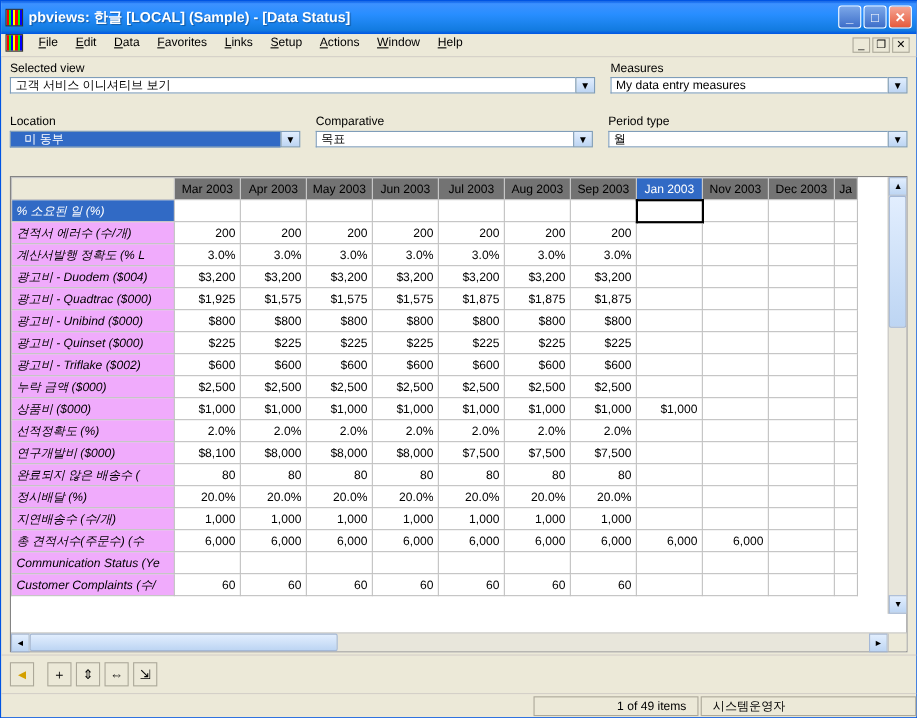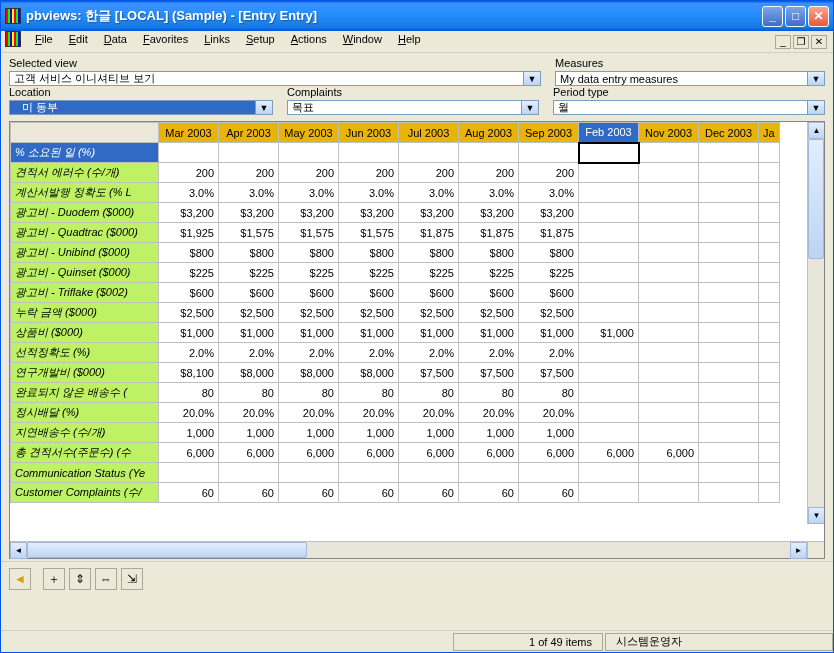--- a/index.html
+++ b/index.html
@@ -12,35 +12,35 @@
 .win-btn { width: 21px; height: 21px; border: 1px solid #fff; border-radius: 3px; display: flex; align-items: center; justify-content: center; font-weight: bold; font-size: 12px; cursor: pointer; }
 .win-min, .win-max { background: linear-gradient(to bottom, #7ba7e8, #3d6ec9); color: white; }
 .win-close { background: linear-gradient(to bottom, #f5a695, #e6593a); color: white; }
 .menubar { height: 22px; background: #ece9d8; display: flex; padding: 0 4px; border-bottom: 1px solid #d4d0c8; }
 .menu-icon { width: 16px; height: 16px; margin-right: 6px; background: repeating-linear-gradient(90deg, #ff0000 0 2px, #00ff00 2px 4px, #0000ff 4px 6px, #ffff00 6px 8px); border: 1px solid #333; }
 .menu-item { padding: 2px 8px; cursor: pointer; }
 .menu-item u { text-decoration: underline; }
 .mdi-controls { margin-left: auto; display: flex; gap: 2px; align-items: center; padding-right: 2px; }
 .mdi-btn { width: 16px; height: 14px; border: 1px solid #aca899; background: #ece9d8; font-size: 10px; display: flex; align-items: center; justify-content: center; cursor: pointer; font-family: "Marlett", Arial; }
 .controls-area { padding: 4px 8px 6px 8px; }
-.ctrl-row { display: flex; gap: 14px; margin-bottom: 0; }
+.ctrl-row { display: flex; gap: 14px; margin-bottom: 20px; }
 .ctrl-group { display: flex; flex-direction: column; }
 .ctrl-label { font-size: 11px; margin-bottom: 2px; }
 .combo { display: flex; height: 15px; }
 .combo-input { border: 1px solid #7f9db9; background: white; padding: 2px 4px; font-size: 11px; font-family: inherit; border-right: none; }
 .combo-input.sel { background: #316ac5; color: white; padding-left: 12px; }
 .combo-btn { width: 18px; border: 1px solid #7f9db9; background: linear-gradient(to bottom, #e2eefe, #bdd5f3); display: flex; align-items: center; justify-content: center; cursor: pointer; font-size: 9px; }
 .grid-area { margin: 0 8px; border: 1px solid #848484; background: white; height: 438px; display: flex; flex-direction: column; }
 .grid-scroll { flex: 1; overflow: hidden; position: relative; }
 .sel-cell { border: 2px solid #000; background: white; }
 table { border-collapse: collapse; table-layout: fixed; }
 th, td { border: 1px solid #c0c0c0; padding: 2px 4px; font-size: 11px; height: 20px; white-space: nowrap; overflow: hidden; }
-.col-head { background: #eab308; text-align: center; font-weight: normal; }
+.col-head { background: #737373; text-align: center; font-weight: normal; }
 .col-head.active { background: #316ac5; color: white; }
-.row-head { background: #bef264; font-style: italic; text-align: left; width: 148px; }
+.row-head { background: #f0abfc; font-style: italic; text-align: left; width: 148px; }
 .row-head.active { background: #316ac5; color: white; }
 .data-cell { text-align: right; background: white; }
 .corner { background: #ece9d8; width: 148px; }
 .hscroll, .vscroll { background: #e8e6db; }
 .hscroll { height: 17px; display: flex; border-top: 1px solid #c0c0c0; }
 .vscroll { width: 17px; position: absolute; right: 0; top: 0; bottom: 17px; display: flex; flex-direction: column; border-left: 1px solid #c0c0c0; }
 .scroll-btn { width: 17px; height: 17px; background: linear-gradient(to bottom, #e2eefe, #bdd5f3); border: 1px solid #a4b8d7; display: flex; align-items: center; justify-content: center; font-size: 8px; cursor: pointer; }
 .scroll-track { flex: 1; background: #e8e6db; position: relative; }
 .scroll-thumb { position: absolute; background: linear-gradient(to bottom, #e2eefe, #bdd5f3); border: 1px solid #a4b8d7; border-radius: 2px; }
 .toolbar-bottom { padding: 6px 8px; display: flex; gap: 4px; border-top: 1px solid #d4d0c8; margin-top: 2px;}
@@ -48,21 +48,21 @@
 .statusbar { height: 22px; border-top: 1px solid #d4d0c8; display: flex; align-items: center; font-size: 11px; margin-top: auto; }
 .status-panel { border: 1px solid #aca899; padding: 2px 10px; height: 18px; display: flex; align-items: center; margin-left: 2px; }
 .status-spacer { flex: 1; }
 </style>
 </head>
 <body>
 
 <div class="window">
   <div class="titlebar">
     <div class="titlebar-icon"></div>
-    <div class="titlebar-text">pbviews: 한글 [LOCAL] (Sample) - [Entry Entry]</div>
+    <div class="titlebar-text">pbviews: 한글 [LOCAL] (Sample) - [Data Status]</div>
     <div class="win-buttons">
       <div class="win-btn win-min">_</div>
       <div class="win-btn win-max">□</div>
       <div class="win-btn win-close">✕</div>
     </div>
   </div>
 
   <div class="menubar">
     <div class="menu-icon"></div>
     <div id="menus" style="display: flex;">
@@ -102,21 +102,21 @@
     </div>
     <div class="ctrl-row">
       <div class="ctrl-group" style="width:264px">
         <div class="ctrl-label">Location</div>
         <div class="combo">
           <input class="combo-input sel" style="flex: 1 1 0%;" value="미 동부">
           <div class="combo-btn">▼</div>
         </div>
       </div>
       <div class="ctrl-group" style="width:252px">
-        <div class="ctrl-label">Complaints</div>
+        <div class="ctrl-label">Comparative</div>
         <div class="combo">
           <input class="combo-input" style="flex: 1 1 0%;" value="목표">
           <div class="combo-btn">▼</div>
         </div>
       </div>
       <div class="ctrl-group" style="flex:1">
         <div class="ctrl-label">Period type</div>
         <div class="combo">
           <input class="combo-input" style="flex: 1 1 0%;" value="월">
           <div class="combo-btn">▼</div>
@@ -131,21 +131,21 @@
           <tbody>
             <tr>
               <th class="corner"></th>
               <th class="col-head" style="width:60px">Mar 2003</th>
               <th class="col-head" style="width:60px">Apr 2003</th>
               <th class="col-head" style="width:60px">May 2003</th>
               <th class="col-head" style="width:60px">Jun 2003</th>
               <th class="col-head" style="width:60px">Jul 2003</th>
               <th class="col-head" style="width:60px">Aug 2003</th>
               <th class="col-head" style="width:60px">Sep 2003</th>
-              <th class="col-head active" style="width:60px">Feb 2003</th>
+              <th class="col-head active" style="width:60px">Jan 2003</th>
               <th class="col-head" style="width:60px">Nov 2003</th>
               <th class="col-head" style="width:60px">Dec 2003</th>
               <th class="col-head" style="width:14px">Ja</th>
             </tr>
             <tr>
               <td class="row-head active">% 소요된 일 (%)</td>
               <td class="data-cell"></td>
               <td class="data-cell"></td>
               <td class="data-cell"></td>
               <td class="data-cell"></td>
@@ -179,21 +179,21 @@
               <td class="data-cell">3.0%</td>
               <td class="data-cell">3.0%</td>
               <td class="data-cell">3.0%</td>
               <td class="data-cell">3.0%</td>
               <td class="data-cell"></td>
               <td class="data-cell"></td>
               <td class="data-cell"></td>
               <td class="data-cell"></td>
             </tr>
             <tr>
-              <td class="row-head">광고비 - Duodem ($000)</td>
+              <td class="row-head">광고비 - Duodem ($004)</td>
               <td class="data-cell">$3,200</td>
               <td class="data-cell">$3,200</td>
               <td class="data-cell">$3,200</td>
               <td class="data-cell">$3,200</td>
               <td class="data-cell">$3,200</td>
               <td class="data-cell">$3,200</td>
               <td class="data-cell">$3,200</td>
               <td class="data-cell"></td>
               <td class="data-cell"></td>
               <td class="data-cell"></td>
@@ -430,15 +430,15 @@
         <span>⇔</span>
       </div>
     <div class="tool-btn">
         <span>⇲</span>
       </div>
   </div>
 
   <div class="statusbar">
     <div class="status-spacer"></div>
     <div class="status-panel" style="width:150px;justify-content:flex-end">1 of 49 items</div>
-    <div class="status-panel" style="width:228px">시스템운영자</div>
+    <div class="status-panel" style="width:196px">시스템운영자</div>
   </div>
 </div>
 
 </body></html>

